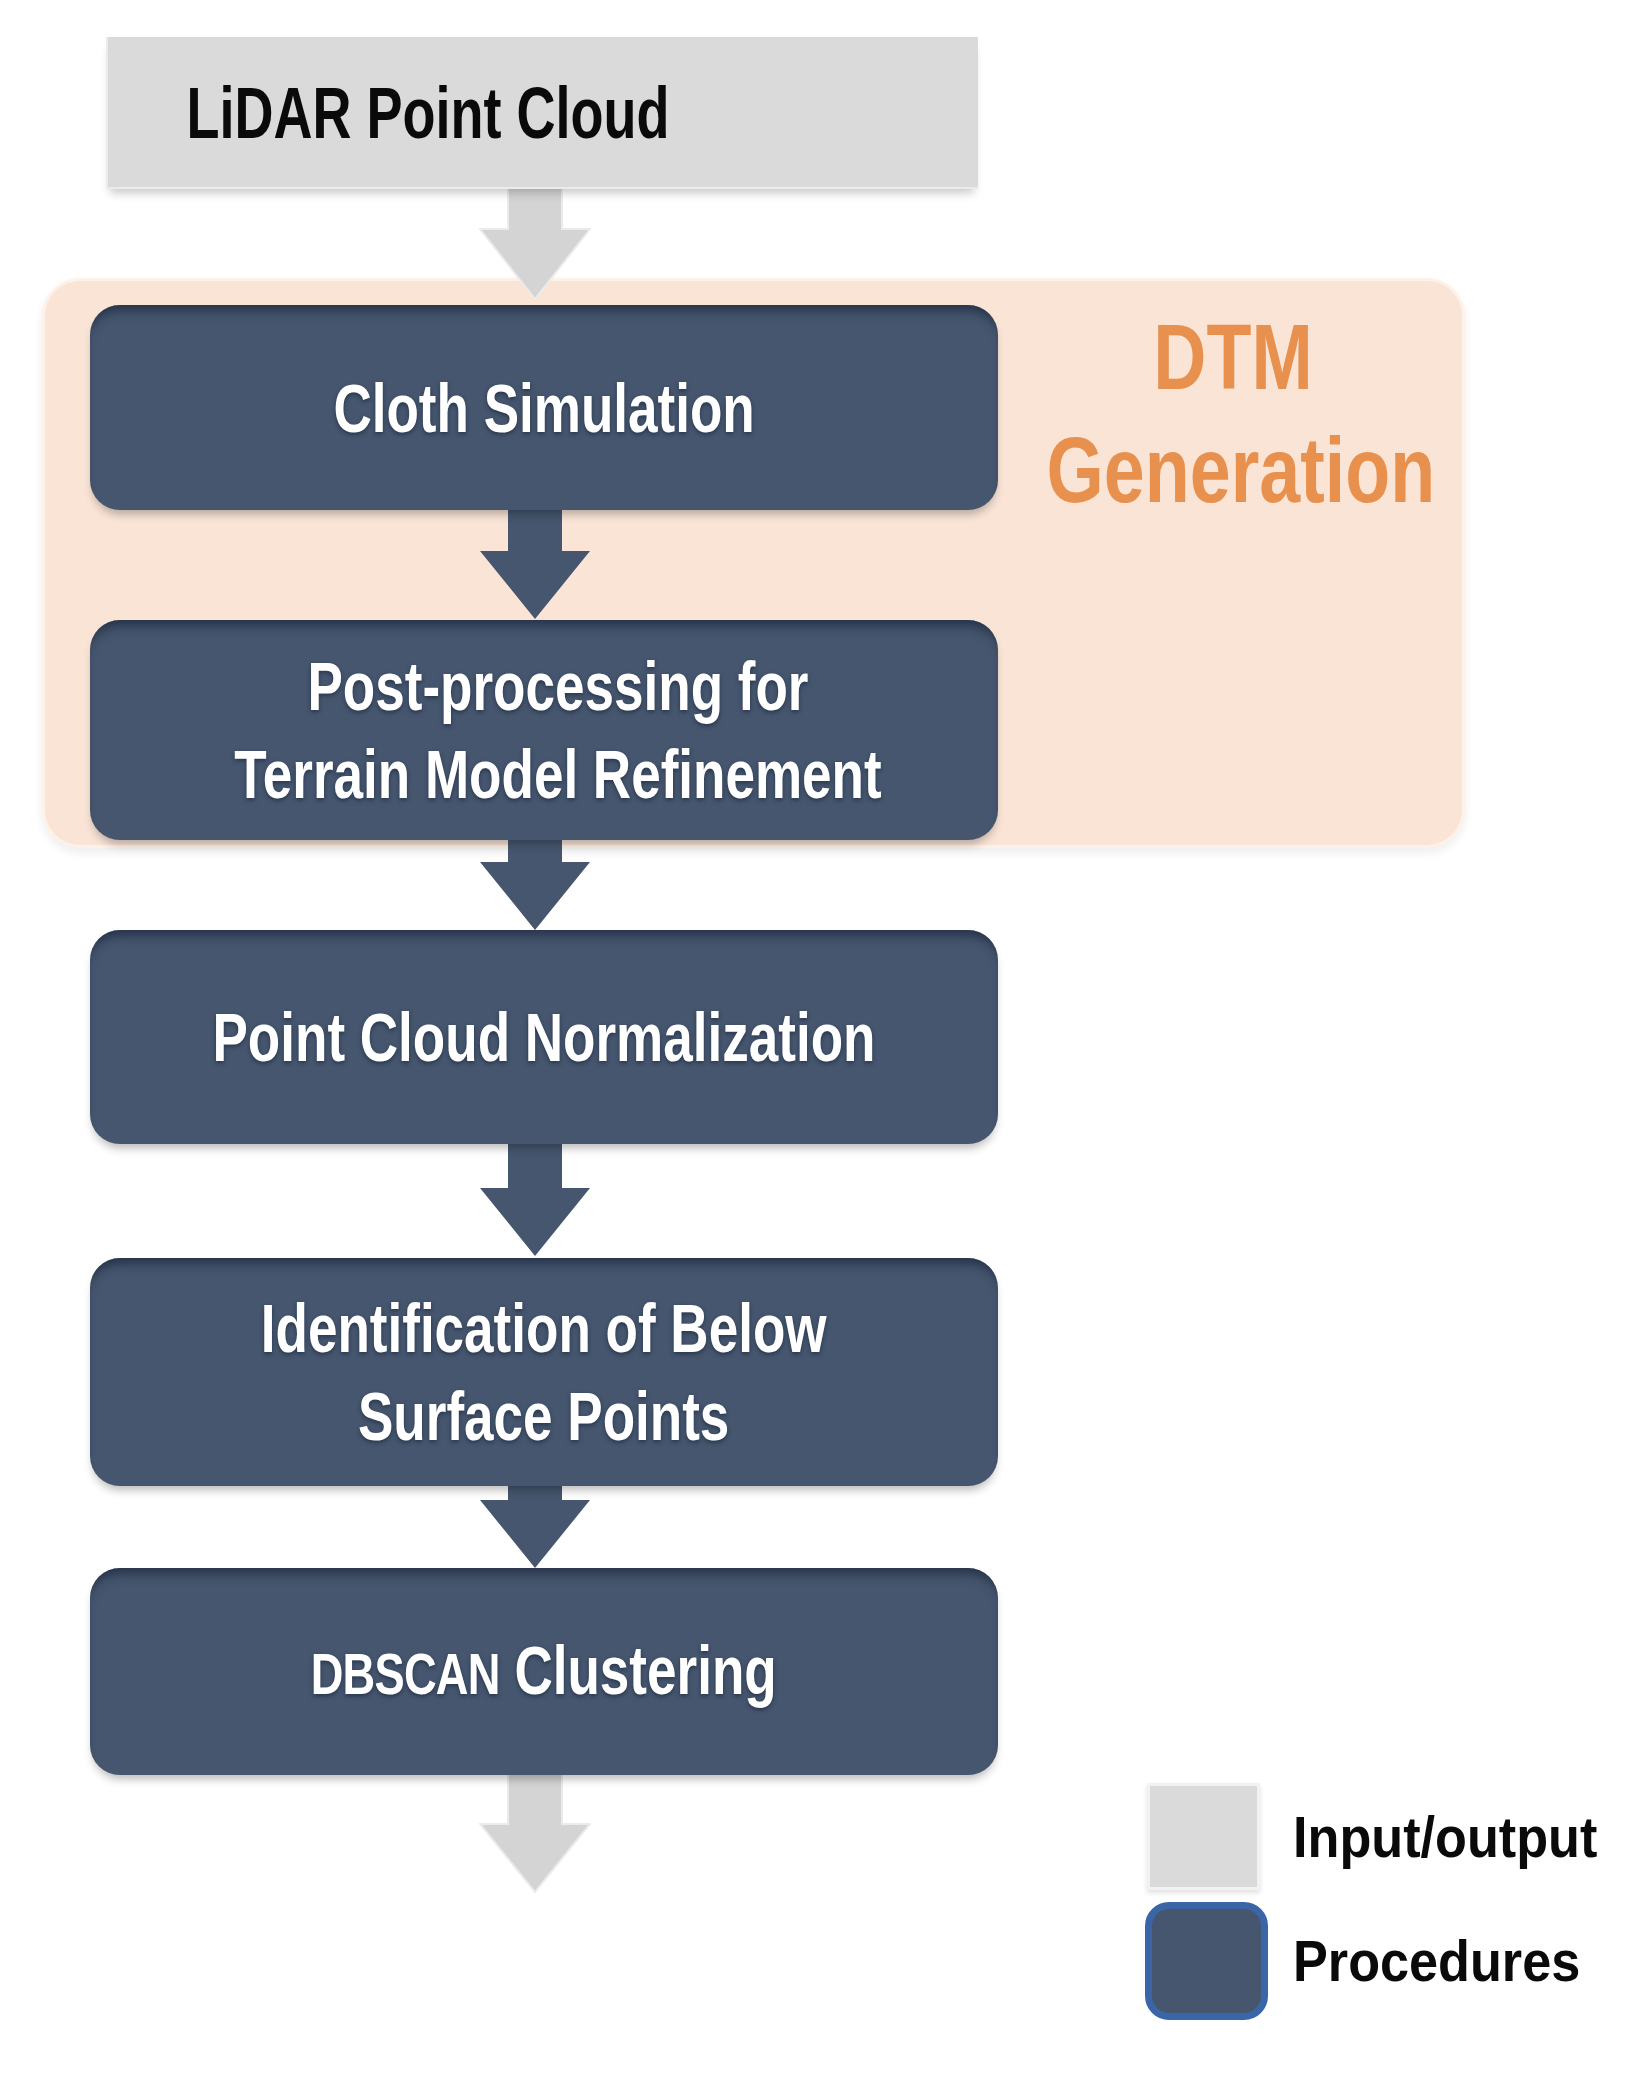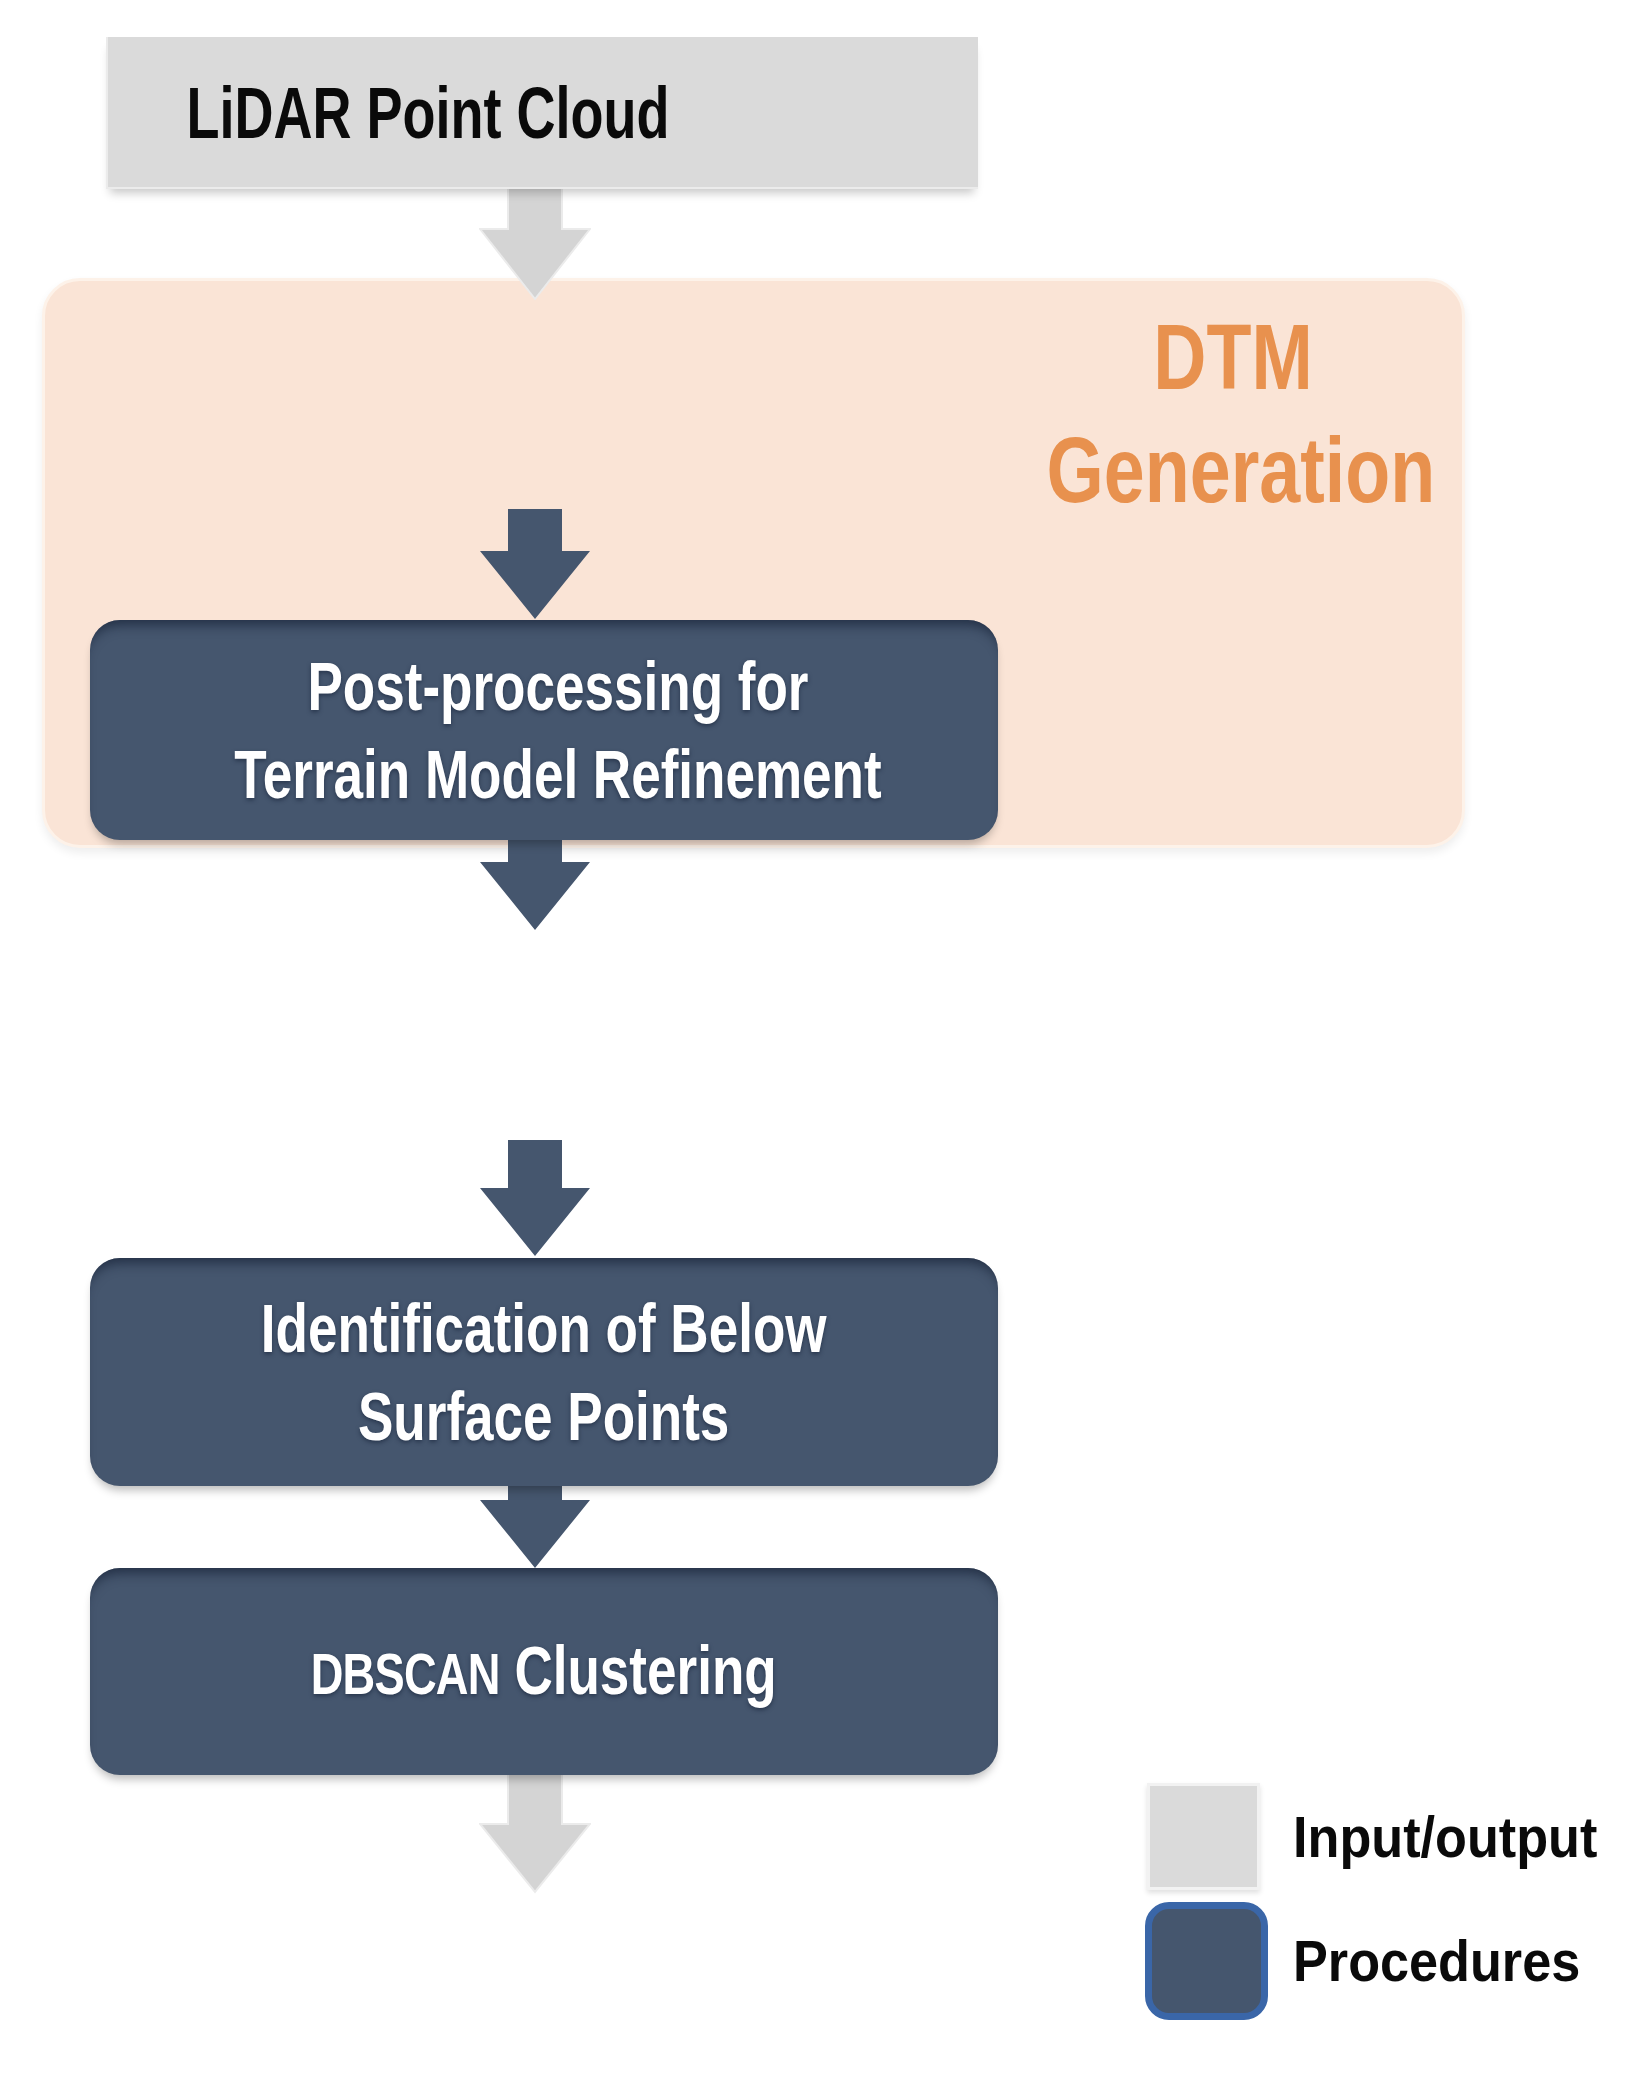--- a/index.html
+++ b/index.html
@@ -102,28 +102,38 @@
     <polygon class="dark" points="29,0 83,0 83,42 111,42 56,110 1,42 29,42"></polygon>
   </svg>
   <svg class="arrow" style="top:1772px" width="112" height="122" viewBox="0 0 112 122">
     <polygon class="light" points="29,1 83,1 83,52 111,52 56,120 1,52 29,52"></polygon>
   </svg>
 
   <div class="io-box io-top">
     <span class="io-text">LiDAR Point Cloud</span>
   </div>
 
+  <div class="proc-box proc-cloth">
+    <div class="proc-text">
+      <span>Cloth Simulation</span>
+    </div>
+  </div>
 
   <div class="proc-box proc-post">
     <div class="proc-text">
       <span>Post-processing for</span>
       <span>Terrain Model Refinement</span>
     </div>
   </div>
 
+  <div class="proc-box proc-pcn">
+    <div class="proc-text">
+      <span>Point Cloud Normalization</span>
+    </div>
+  </div>
 
   <div class="proc-box proc-ident">
     <div class="proc-text">
       <span>Identification of Below</span>
       <span>Surface Points</span>
     </div>
   </div>
 
   <div class="proc-box proc-dbscan">
     <div class="proc-text">

